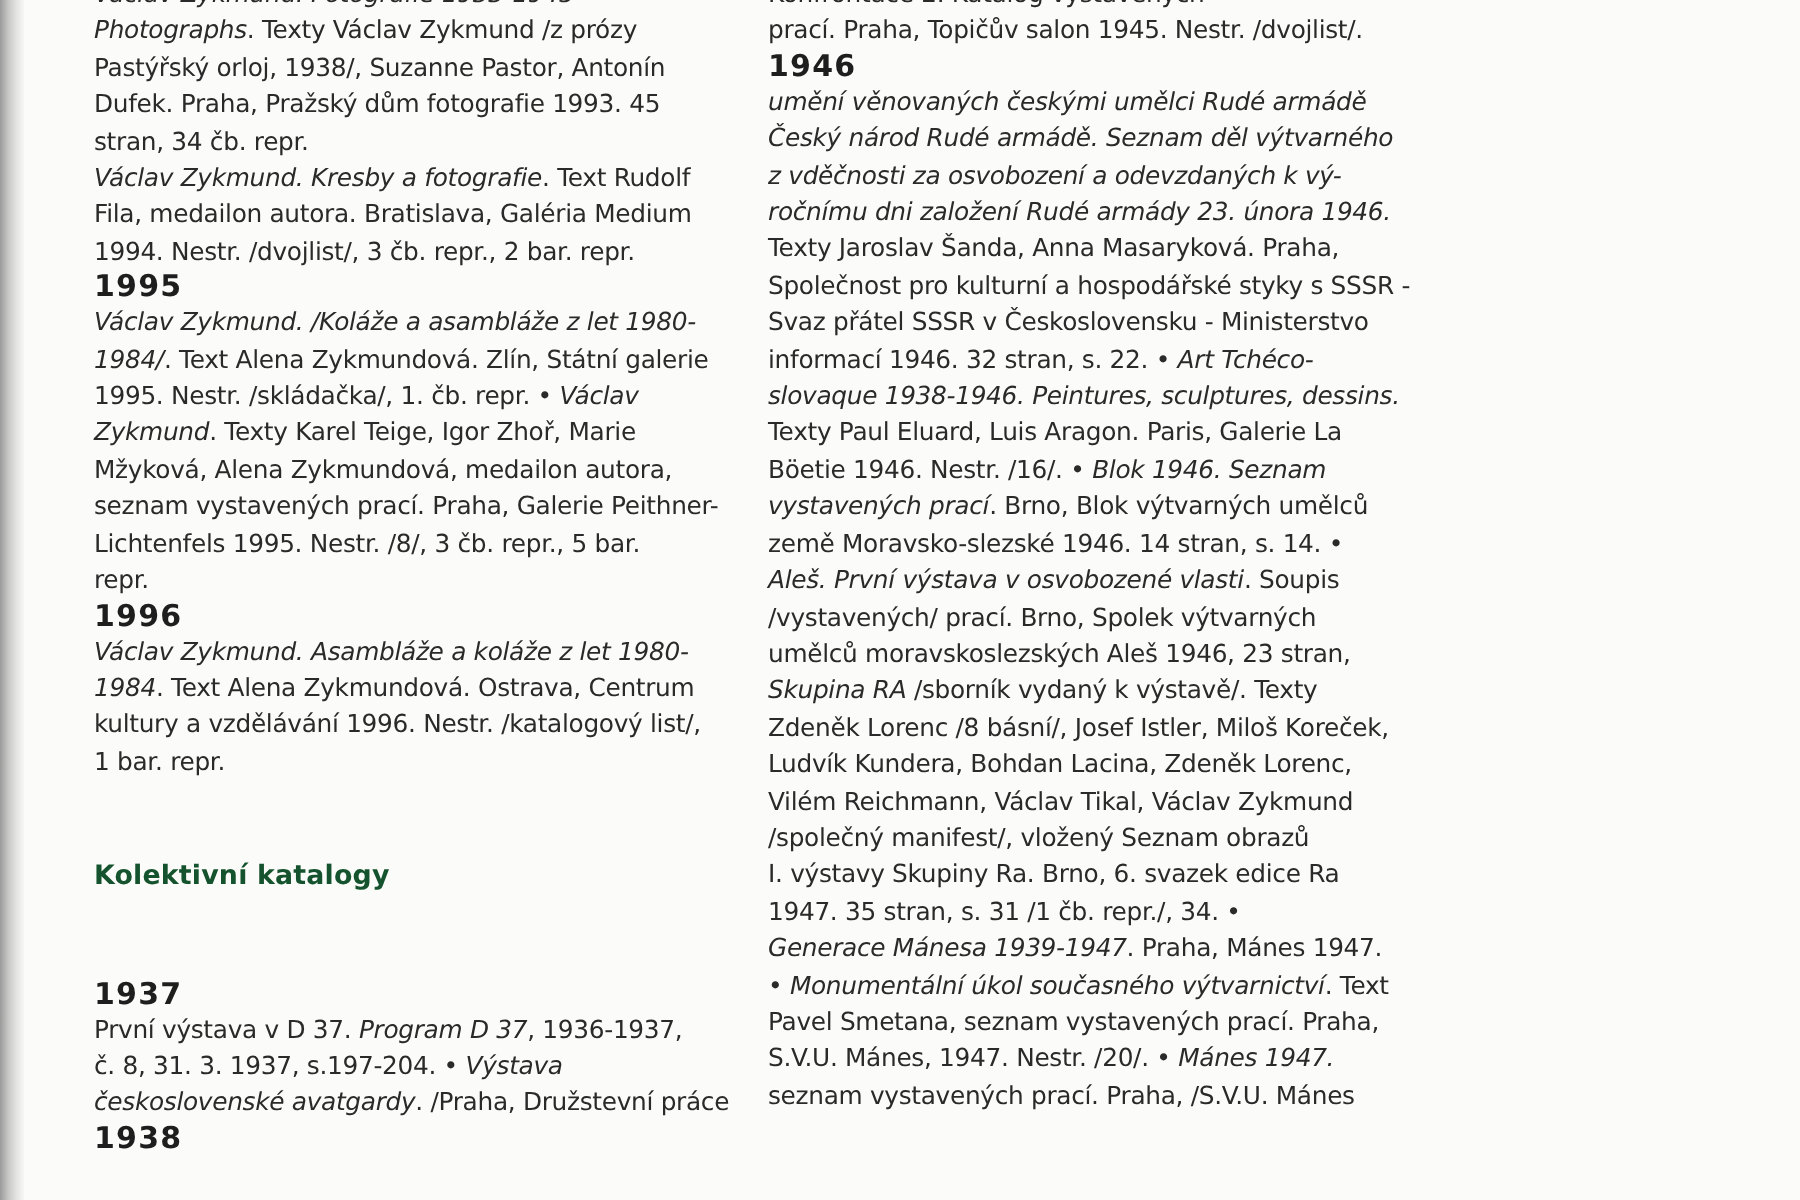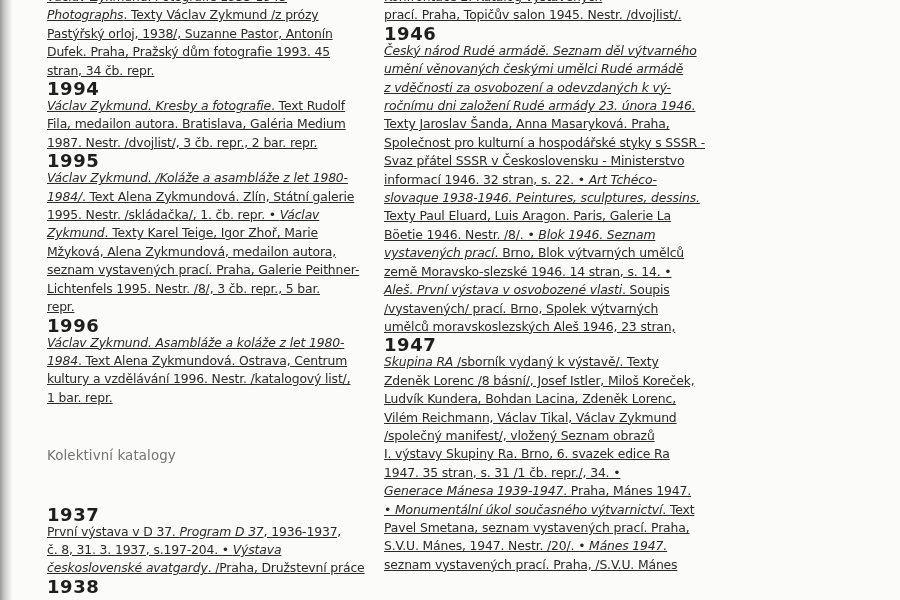--- a/index.html
+++ b/index.html
@@ -25,58 +25,57 @@
       position: absolute;
       top: 0;
       font-size: 12.4px;
       line-height: 18.4px;
       letter-spacing: -0.15px;
     }
     .col-left { left: 47px; width: 330px; top: -12px; }
     .col-right { left: 384px; width: 330px; top: -12px; }
     .year {
       font-weight: bold;
-      font-size: 18px;
+      font-size: 15px;
       line-height: 17px;
       letter-spacing: 0.6px;
       color: #1e1e1e;
       margin: 0;
     }
     .entry {
       margin: 0;
     }
     .entry i { font-style: italic; }
     .section-title {
-      font-weight: normal;
+      font-weight: bold;
       font-size: 13.4px;
       margin: 40px 0 40px 0;
       letter-spacing: 0.1px;
-      color: #737373;
+      color: #14532d;
     }
-    .line { display: block; white-space: nowrap; text-decoration: underline; }
+    .line { display: block; white-space: nowrap; }
   </style>
 </head>
 <body>
 
 <div class="page-edge"></div>
 
 <div class="column col-left">
 
   <p class="entry">
     <span class="line"><i>Václav Zykmund. Fotografie 1933-1945</i></span>
     <span class="line"><i>Photographs</i><span>. Texty Václav Zykmund /z prózy</span></span>
     <span class="line">Pastýřský orloj, 1938/, Suzanne Pastor, Antonín</span>
     <span class="line">Dufek. Praha, Pražský dům fotografie 1993. 45</span>
     <span class="line">stran, 34 čb. repr.</span>
   </p>
-  <p class="year">1994</p>
   <p class="entry">
     <span class="line"><i>Václav Zykmund. Kresby a fotografie</i><span>. Text Rudolf</span></span>
     <span class="line">Fila, medailon autora. Bratislava, Galéria Medium</span>
-    <span class="line">1987. Nestr. /dvojlist/, 3 čb. repr., 2 bar. repr.</span>
+    <span class="line">1994. Nestr. /dvojlist/, 3 čb. repr., 2 bar. repr.</span>
   </p>
   <p class="year">1995</p>
   <p class="entry">
     <span class="line"><i>Václav Zykmund. /Koláže a asambláže z let 1980-</i></span>
     <span class="line"><i>1984/</i><span>. Text Alena Zykmundová. Zlín, Státní galerie</span></span>
     <span class="line"><span>1995. Nestr. /skládačka/, 1. čb. repr. • </span><i>Václav</i></span>
     <span class="line"><i>Zykmund</i><span>. Texty Karel Teige, Igor Zhoř, Marie</span></span>
     <span class="line">Mžyková, Alena Zykmundová, medailon autora,</span>
     <span class="line">seznam vystavených prací. Praha, Galerie Peithner-</span>
     <span class="line">Lichtenfels 1995. Nestr. /8/, 3 čb. repr., 5 bar.</span>
@@ -102,38 +101,37 @@
 
 </div>
 
 <div class="column col-right">
   <p class="entry">
     <span class="line">Konfrontace 2. Katalog vystavených</span>
     <span class="line">prací. Praha, Topičův salon 1945. Nestr. /dvojlist/.</span>
   </p>
   <p class="year">1946</p>
   <p class="entry">
+    <span class="line"><i>umění věnovaných českými umělci Rudé armádě</i></span>
     <span class="line"><i>Český národ Rudé armádě. Seznam děl výtvarného</i></span>
-    <span class="line"><i>umění věnovaných českými umělci Rudé armádě</i></span>
     <span class="line"><i>z vděčnosti za osvobození a odevzdaných k vý-</i></span>
     <span class="line"><i>ročnímu dni založení Rudé armády 23. února 1946.</i></span>
     <span class="line">Texty Jaroslav Šanda, Anna Masaryková. Praha,</span>
     <span class="line">Společnost pro kulturní a hospodářské styky s SSSR -</span>
     <span class="line">Svaz přátel SSSR v Československu - Ministerstvo</span>
     <span class="line"><span>informací 1946. 32 stran, s. 22. • </span><i>Art Tchéco-</i></span>
     <span class="line"><i>slovaque 1938-1946. Peintures, sculptures, dessins.</i></span>
     <span class="line">Texty Paul Eluard, Luis Aragon. Paris, Galerie La</span>
-    <span class="line"><span>Böetie 1946. Nestr. /8/. • </span><i>Blok 1946. Seznam</i></span>
+    <span class="line"><span>Böetie 1946. Nestr. /16/. • </span><i>Blok 1946. Seznam</i></span>
     <span class="line"><i>vystavených prací</i><span>. Brno, Blok výtvarných umělců</span></span>
     <span class="line">země Moravsko-slezské 1946. 14 stran, s. 14. •</span>
     <span class="line"><i>Aleš. První výstava v osvobozené vlasti</i><span>. Soupis</span></span>
     <span class="line">/vystavených/ prací. Brno, Spolek výtvarných</span>
     <span class="line">umělců moravskoslezských Aleš 1946, 23 stran,</span>
   </p>
-  <p class="year">1947</p>
   <p class="entry">
     <span class="line"><i>Skupina RA</i><span> /sborník vydaný k výstavě/. Texty</span></span>
     <span class="line">Zdeněk Lorenc /8 básní/, Josef Istler, Miloš Koreček,</span>
     <span class="line">Ludvík Kundera, Bohdan Lacina, Zdeněk Lorenc,</span>
     <span class="line">Vilém Reichmann, Václav Tikal, Václav Zykmund</span>
     <span class="line">/společný manifest/, vložený Seznam obrazů</span>
     <span class="line">I. výstavy Skupiny Ra. Brno, 6. svazek edice Ra</span>
     <span class="line">1947. 35 stran, s. 31 /1 čb. repr./, 34. •</span>
     <span class="line"><i>Generace Mánesa 1939-1947</i><span>. Praha, Mánes 1947.</span></span>
     <span class="line"><span>• </span><i>Monumentální úkol současného výtvarnictví</i><span>. Text</span></span>

